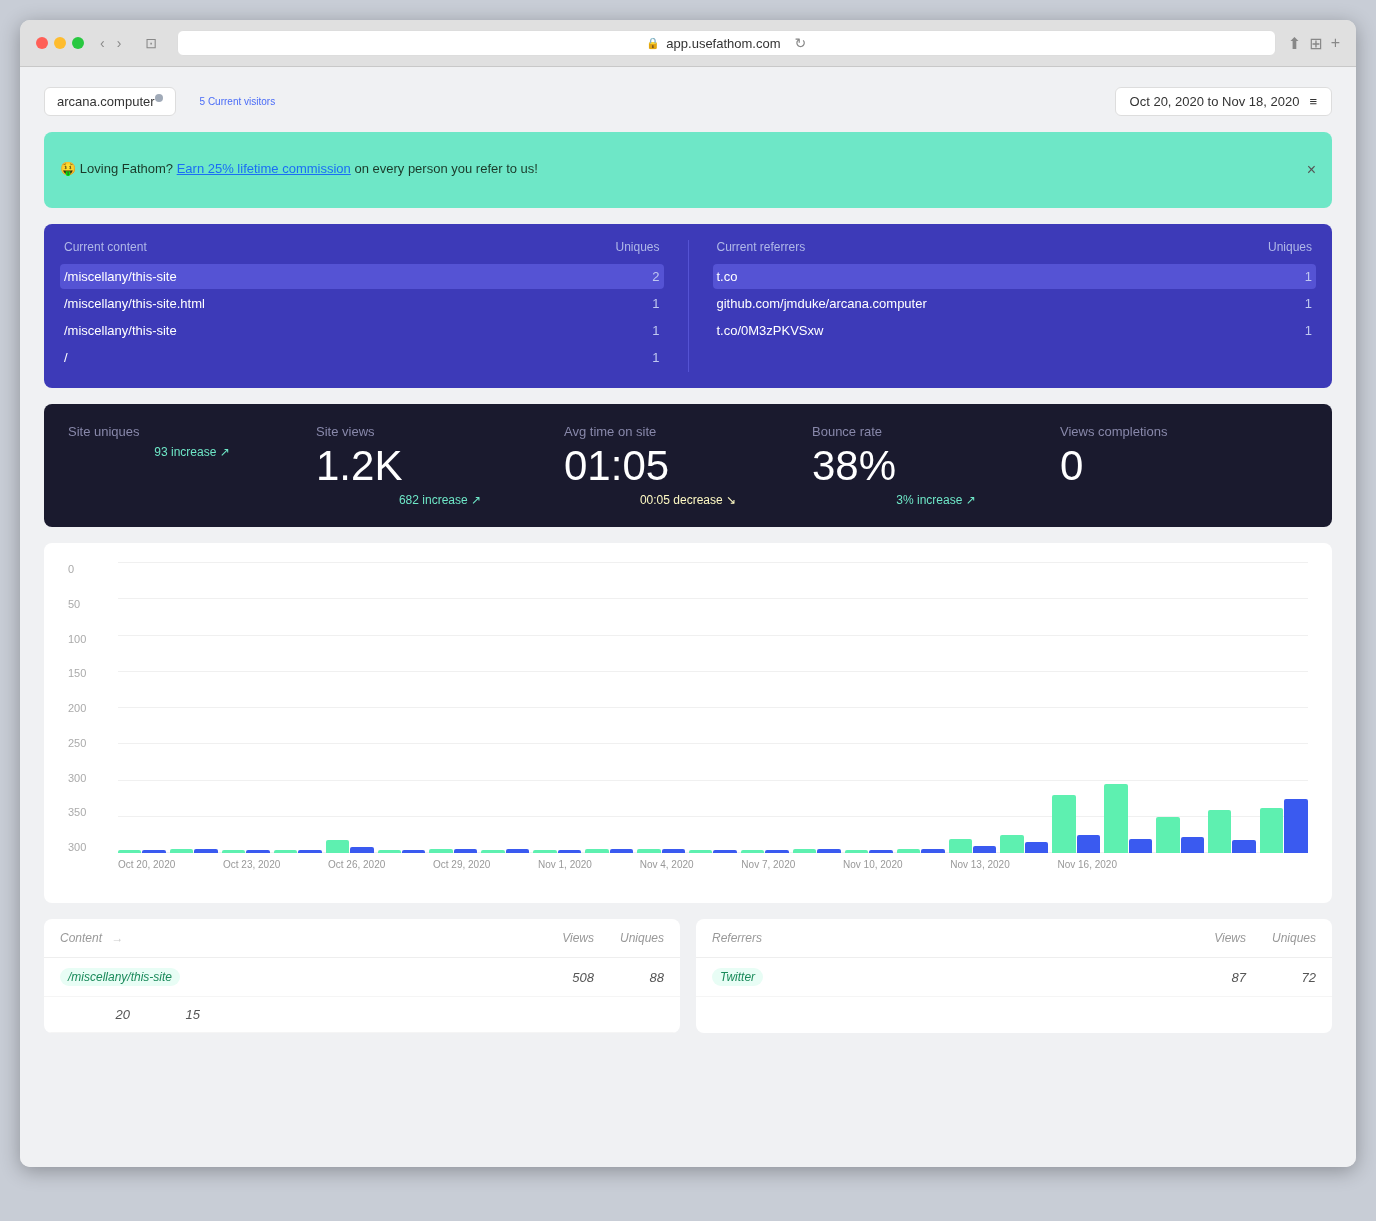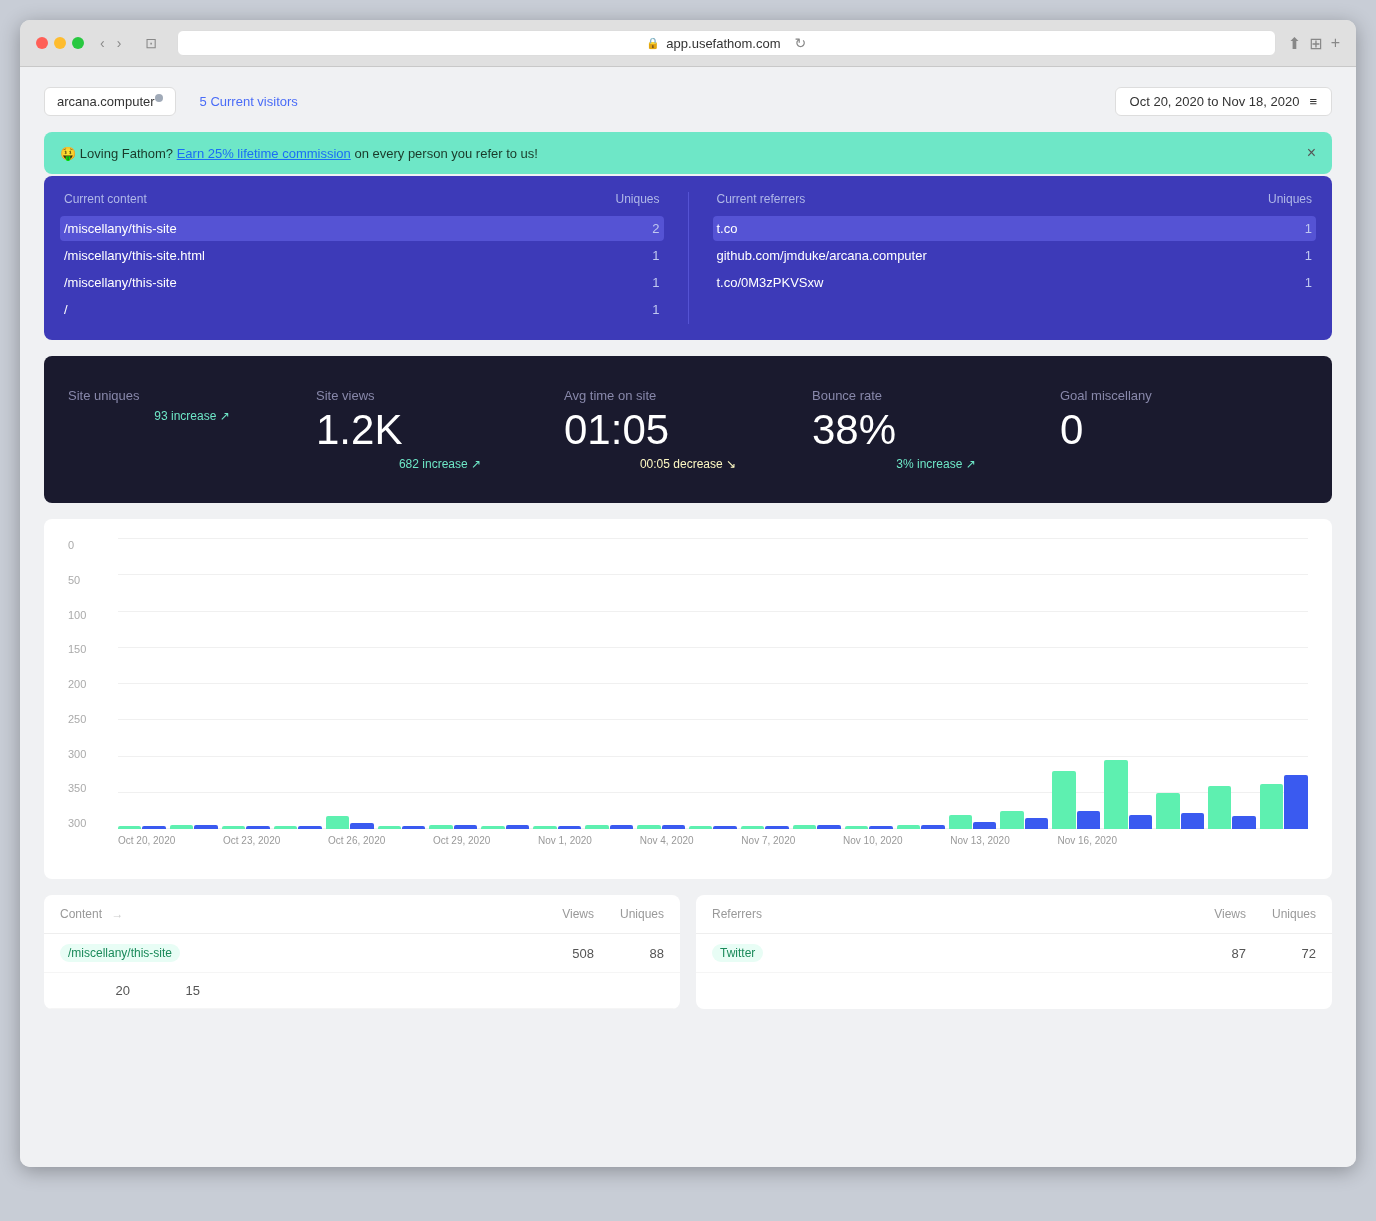--- a/index.html
+++ b/index.html
@@ -120,45 +120,45 @@
     }
     .site-selector .dot {
       width: 8px; height: 8px;
       border-radius: 50%;
       background: #a0aab8;
     }
     .visitors-badge {
       background: none;
       border: none;
       color: #4a6cf7;
-      font-size: 13px;
+      font-size: 10px;
       cursor: pointer;
       margin-left: 12px;
     }
     .date-range {
       background: white;
       border: 1px solid #ddd;
       border-radius: 6px;
       padding: 6px 14px;
       font-size: 13px;
       color: #333;
       display: flex;
       align-items: center;
       gap: 10px;
       cursor: pointer;
     }
 
     
     .banner {
       background: #6ee7c7;
       border-radius: 8px;
-      padding: 12px 16px;
-      margin-bottom: 2px;
-      display: flex;
-      align-items: center;
+      padding: 29px 16px;
+      margin-bottom: 16px;
+      display: flex;
+      align-items: flex-start;
       justify-content: space-between;
       font-size: 13px;
       color: #1a3a2a;
     }
     .banner-link {
       color: #1a6ef5;
       text-decoration: underline;
       cursor: pointer;
     }
     .banner-close {
@@ -209,21 +209,21 @@
     .stats-divider {
       width: 1px;
       background: #5553d4;
       margin: 0 8px;
     }
 
     
     .metrics-bar {
       background: #1a1a2e;
       border-radius: 8px;
-      padding: 32px 24px;
+      padding: 20px 24px;
       margin-bottom: 16px;
       display: flex;
       gap: 0;
     }
     .metric-item {
       flex: 1;
     }
     .metric-label {
       color: #8888aa;
       font-size: 13px;
@@ -324,20 +324,21 @@
     
     .bottom-tables {
       display: flex;
       gap: 16px;
     }
     .bottom-table {
       flex: 1;
       background: white;
       border-radius: 8px;
       overflow: hidden;
+      font-style: italic;
     }
     .table-header-row {
       display: flex;
       padding: 12px 16px;
       border-bottom: 1px solid #eee;
       font-size: 12px;
       color: #999;
     }
     .table-header-row .col-main { flex: 1; }
     .table-header-row .col-val { width: 70px; text-align: right; }
@@ -475,21 +476,21 @@
         <div class="metric-label">Avg time on site</div>
         <div class="metric-value">01:05</div>
         <div class="metric-change decrease">00:05 decrease ↘</div>
       </div>
       <div class="metric-item">
         <div class="metric-label">Bounce rate</div>
         <div class="metric-value">38%</div>
         <div class="metric-change increase">3% increase ↗</div>
       </div>
       <div class="metric-item">
-        <div class="metric-label">Goal miscellany</div>
+        <div class="metric-label">Views completions</div>
         <div class="metric-value">0</div>
         <div class="metric-change"></div>
       </div>
     </div>
 
     <div class="chart-panel">
       <div class="chart-container">
 
         <div class="chart-y-axis">
           <span>300</span>

